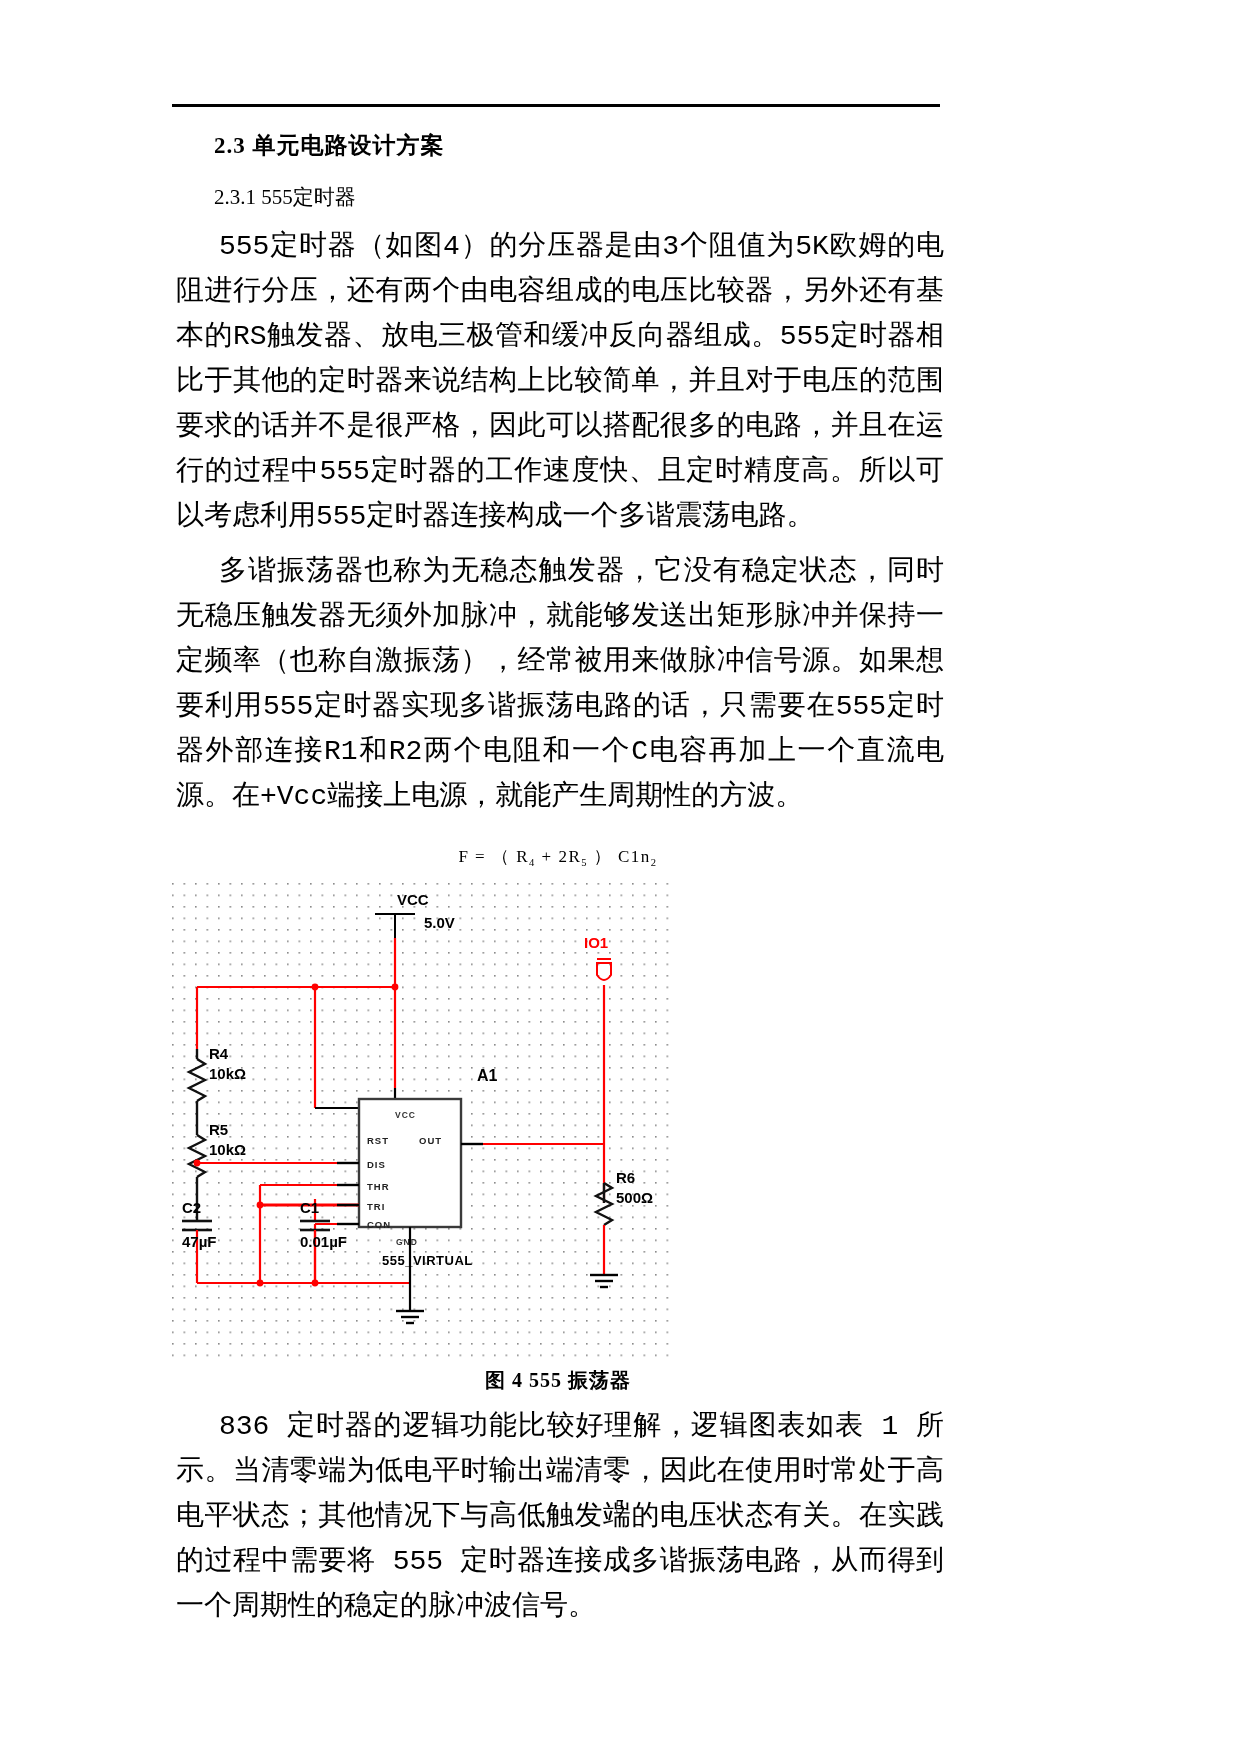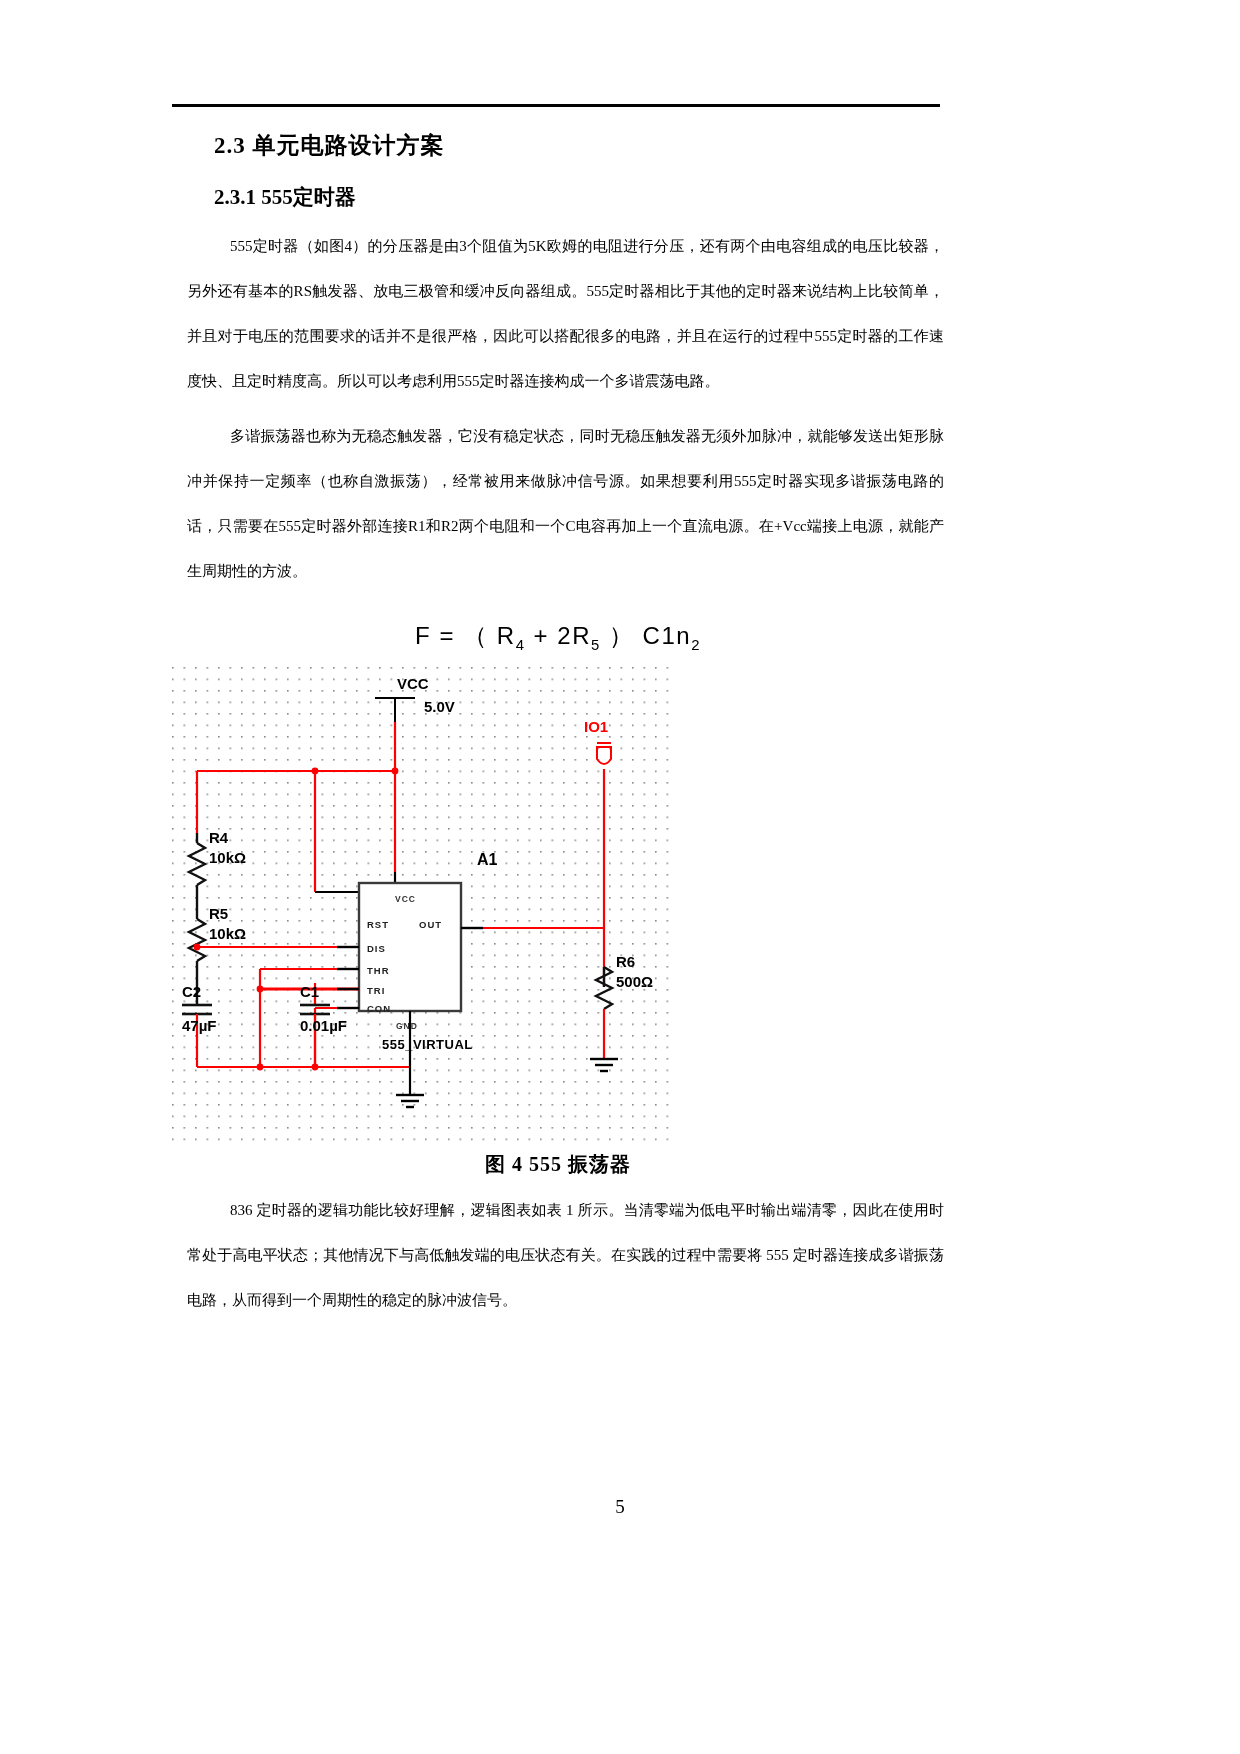--- a/index.html
+++ b/index.html
@@ -29,33 +29,33 @@
     font-weight:bold;
     margin:0 0 0 42px;
     padding:0;
     letter-spacing:1px;
     line-height:1.6;
   }
   .subsec{
     font-size:21px;
     margin:16px 0 0 42px;
     line-height:1.6;
-    font-weight:bold;
   }
   p.body{
-    font-size:15px;
+    font-size:28px;
     line-height:45px;
-    margin:10px 0 0 15px;
+    margin:10px 0 0 4px;
     text-align:justify;
     text-justify:inter-ideograph;
     text-indent:43px;
+    font-family:Liberation Mono, monospace;
   }
   .formula{
-    font-family:Liberation Sans, sans-serif;
-    font-size:24px;
+    font-family:Liberation Serif, serif;
+    font-size:17px;
     text-align:center;
     margin:26px 0 0 0;
     letter-spacing:1.5px;
   }
   .formula sub{font-size:0.62em;}
   .figwrap{
     margin-top:14px;
     display:flex;
   }
   .figcap{

